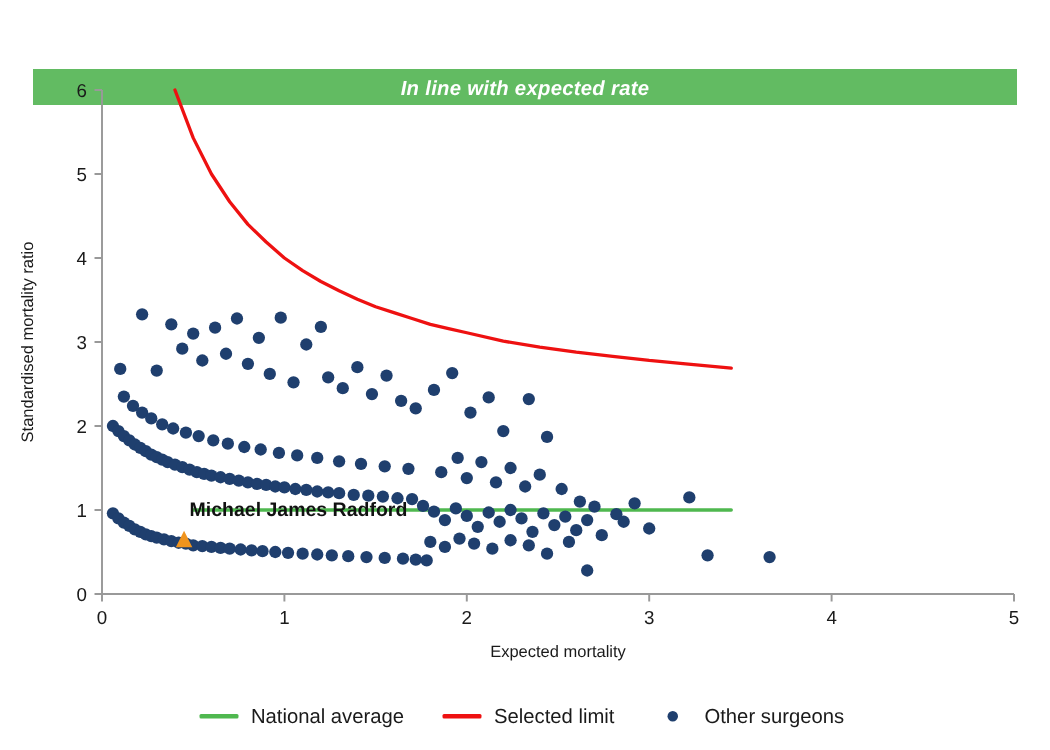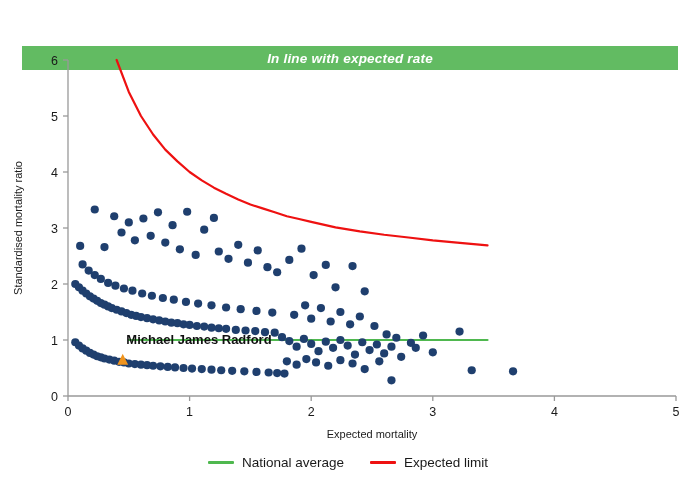--- a/index.html
+++ b/index.html
@@ -64,21 +64,21 @@
     font-weight: bold;
     fill: #111111;
   }
   .legend {
     position: absolute;
     left: 0;
     top: 455px;
     width: 696px;
     height: 30px;
     display: flex;
-    align-items: flex-start;
+    align-items: flex-end;
     justify-content: center;
     gap: 26px;
   }
   .legend-item {
     display: flex;
     align-items: center;
     gap: 8px;
     font-size: 13.5px;
     color: #1a1a1a;
   }
@@ -324,17 +324,23 @@
       <div class="legend-item">
         <span class="legend-swatch">
           <span class="lg-line" style="background: rgb(79, 184, 79);"></span>
         </span>
         <span>National average</span>
       </div>
       <div class="legend-item">
         <span class="legend-swatch">
           <span class="lg-line" style="background: rgb(238, 17, 17);"></span>
         </span>
-        <span>Expected limit</span>
+        <span>Selected limit</span>
+      </div>
+      <div class="legend-item">
+        <span class="legend-swatch">
+          <span class="lg-dot" style="background: rgb(31, 63, 110);"></span>
+        </span>
+        <span>Other surgeons</span>
       </div>
     </div>
 
 </div>
 
 </body></html>

